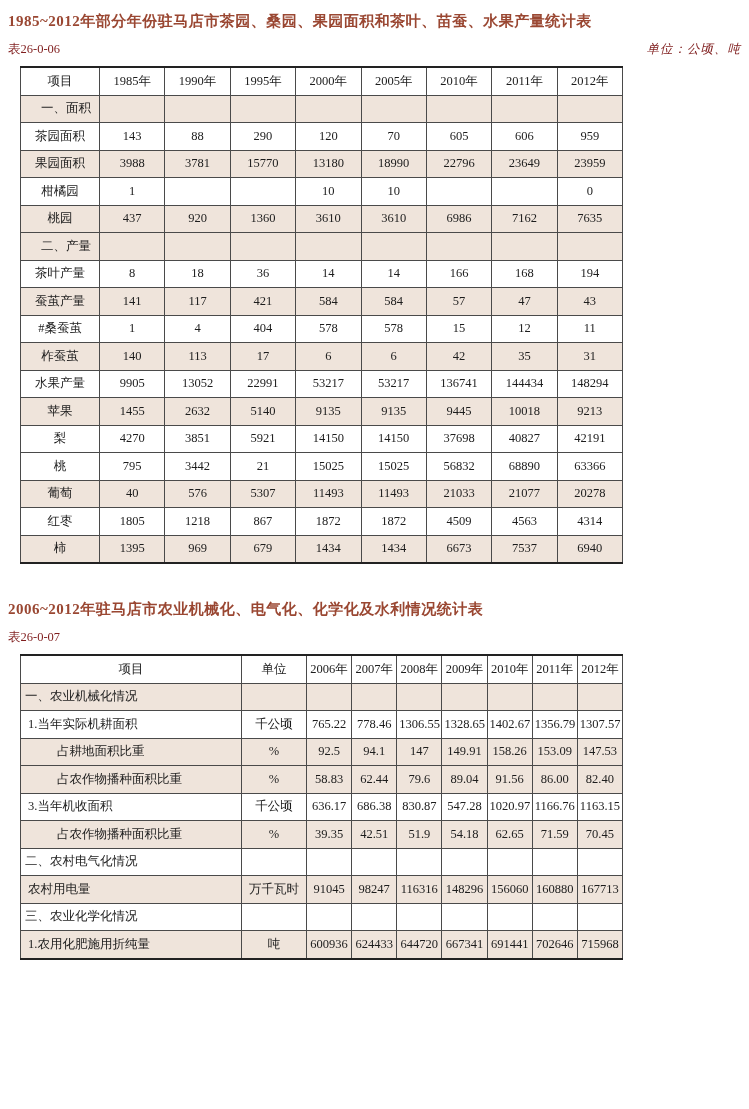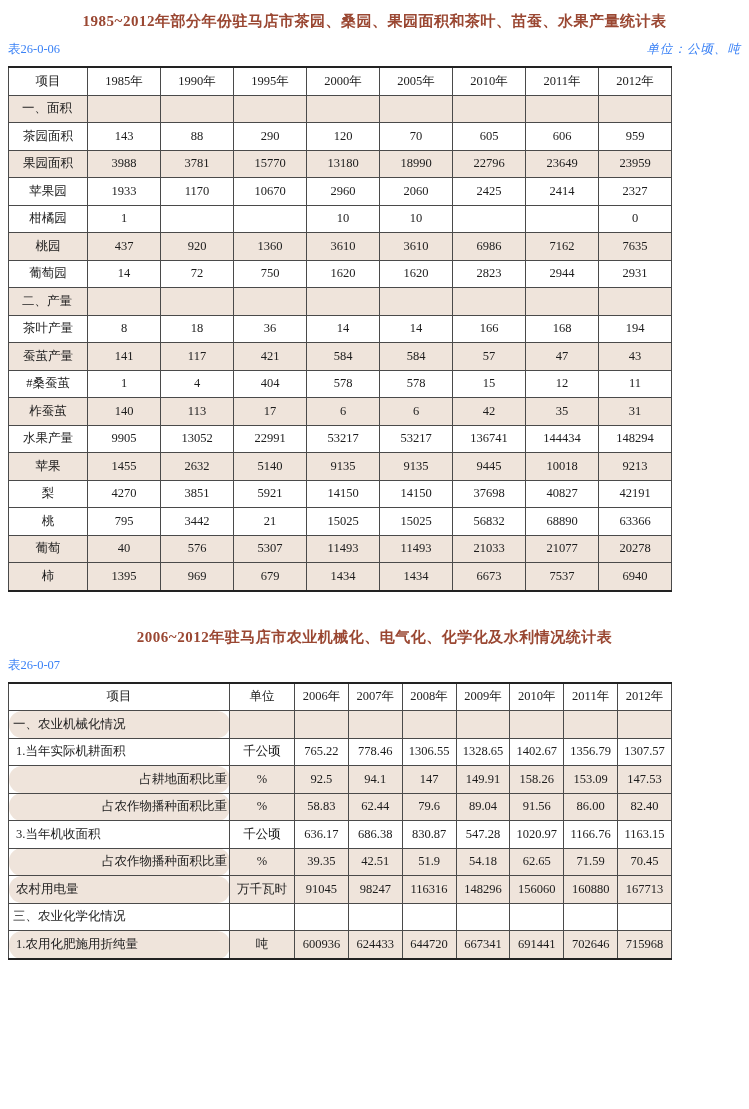--- a/index.html
+++ b/index.html
@@ -3,52 +3,52 @@
 <meta charset="utf-8">
 <style>
   html,body{margin:0;padding:0;background:#fff;}
   body{
     width:749px;height:1109px;
     font-family:"Liberation Serif","DejaVu Serif",serif;
     color:#1c1c1c;position:relative;overflow:hidden;
   }
   .page{padding:8px 8px 0 8px;}
   .tbl-title{
-    text-align:center;font-weight:bold;font-size:15px;
+    font-weight:bold;font-size:15px;
     color:#9a4732;letter-spacing:.5px;margin:4px 0 10px 0;
   }
   .tbl-title.second{margin-top:36px;}
   .meta-row{
     display:flex;justify-content:space-between;align-items:flex-end;
-    font-size:12.5px;margin:0 0 6px 0;padding:0 0 2px 0;color:#3b82f6;
+    font-size:12.5px;margin:0 0 6px 0;padding:0 0 2px 0;color:#7f1d1d;
   }
   .unit-note{font-style:italic;letter-spacing:1px;}
   table{
-    border-collapse:collapse;width:664px;table-layout:fixed;
-    border-top:2.5px solid #222;border-bottom:2.5px solid #222;
+    border-collapse:collapse;width:603px;table-layout:fixed;
+    border-top:2.5px solid #222;border-bottom:2.5px solid #222;margin-left:12px;
   }
   th,td{
     border:1.2px solid #4a4a4a;
     height:26.5px;padding:0 2px;
     font-size:12.5px;text-align:center;vertical-align:middle;
     overflow:hidden;white-space:nowrap;
   }
   th{font-weight:normal;background:#fff;}
   tr.shade td{background:#efe4db;}
   tr.section td{border-bottom-width:1.8px;}
-  tr.section td.label{text-align:left;padding-left:13px;}
+  tr.section td.label{text-align:left;padding-left:20px;}
   
   .t1 th:first-child{width:74px;}
   .t1 td.label{text-align:center;}
   .t1 tr.section td.label{text-align:left;}
   
   .t2 th:nth-child(1){width:216px;}
   .t2 th:nth-child(2){width:60px;}
-  .t2 td.label{text-align:left;padding-left:7px;border-radius:13px;}
-  .t2 td.label.ind2{padding-left:20px;text-align:right;}
+  .t2 td.label{text-align:left;padding-left:7px;}
+  .t2 td.label.ind2{padding-left:36px;}
   .t2 tr.section td.label{padding-left:4px;}
 </style>
 </head>
 <body>
 
 <div class="page">
 
   <div class="tbl-title">1985~2012年部分年份驻马店市茶园、桑园、果园面积和茶叶、苗蚕、水果产量统计表</div>
 
   <div class="meta-row">
@@ -98,31 +98,20 @@
           <td>3988</td>
           <td>3781</td>
           <td>15770</td>
           <td>13180</td>
           <td>18990</td>
           <td>22796</td>
           <td>23649</td>
           <td>23959</td>
         </tr>
         <tr>
-          <td class="label">苹果园</td>
-          <td>1933</td>
-          <td>1170</td>
-          <td>10670</td>
-          <td>2960</td>
-          <td>2060</td>
-          <td>2425</td>
-          <td>2414</td>
-          <td>2327</td>
-        </tr>
-        <tr>
           <td class="label">柑橘园</td>
           <td>1</td>
           <td></td>
           <td></td>
           <td>10</td>
           <td>10</td>
           <td></td>
           <td></td>
           <td>0</td>
         </tr>
@@ -130,31 +119,20 @@
           <td class="label">桃园</td>
           <td>437</td>
           <td>920</td>
           <td>1360</td>
           <td>3610</td>
           <td>3610</td>
           <td>6986</td>
           <td>7162</td>
           <td>7635</td>
         </tr>
-        <tr>
-          <td class="label">葡萄园</td>
-          <td>14</td>
-          <td>72</td>
-          <td>750</td>
-          <td>1620</td>
-          <td>1620</td>
-          <td>2823</td>
-          <td>2944</td>
-          <td>2931</td>
-        </tr>
         <tr class="shade section">
           <td class="label">二、产量</td>
           <td></td>
           <td></td>
           <td></td>
           <td></td>
           <td></td>
           <td></td>
           <td></td>
           <td></td>
@@ -251,20 +229,31 @@
           <td class="label">葡萄</td>
           <td>40</td>
           <td>576</td>
           <td>5307</td>
           <td>11493</td>
           <td>11493</td>
           <td>21033</td>
           <td>21077</td>
           <td>20278</td>
         </tr>
+        <tr>
+          <td class="label">红枣</td>
+          <td>1805</td>
+          <td>1218</td>
+          <td>867</td>
+          <td>1872</td>
+          <td>1872</td>
+          <td>4509</td>
+          <td>4563</td>
+          <td>4314</td>
+        </tr>
         <tr class="shade">
           <td class="label">柿</td>
           <td>1395</td>
           <td>969</td>
           <td>679</td>
           <td>1434</td>
           <td>1434</td>
           <td>6673</td>
           <td>7537</td>
           <td>6940</td>
@@ -353,20 +342,31 @@
           <td class="label ind2">占农作物播种面积比重</td>
           <td>%</td>
           <td>39.35</td>
           <td>42.51</td>
           <td>51.9</td>
           <td>54.18</td>
           <td>62.65</td>
           <td>71.59</td>
           <td>70.45</td>
         </tr>
+        <tr class="section">
+          <td class="label">二、农村电气化情况</td>
+          <td></td>
+          <td></td>
+          <td></td>
+          <td></td>
+          <td></td>
+          <td></td>
+          <td></td>
+          <td></td>
+        </tr>
         <tr class="shade">
           <td class="label">农村用电量</td>
           <td>万千瓦时</td>
           <td>91045</td>
           <td>98247</td>
           <td>116316</td>
           <td>148296</td>
           <td>156060</td>
           <td>160880</td>
           <td>167713</td>

